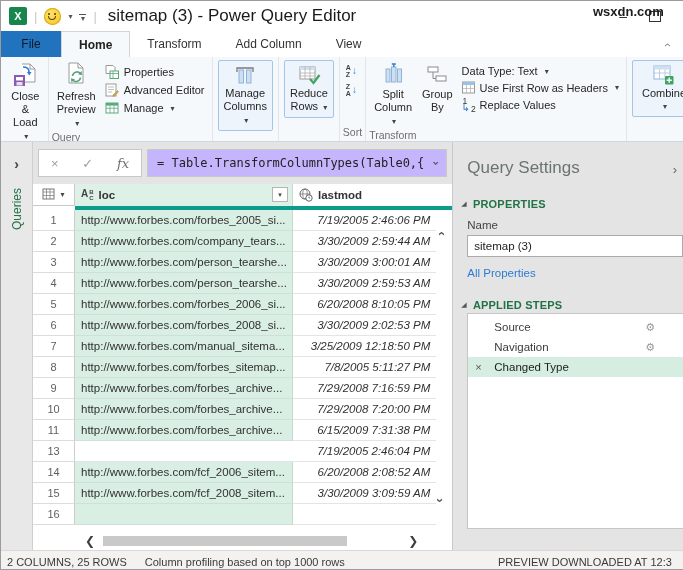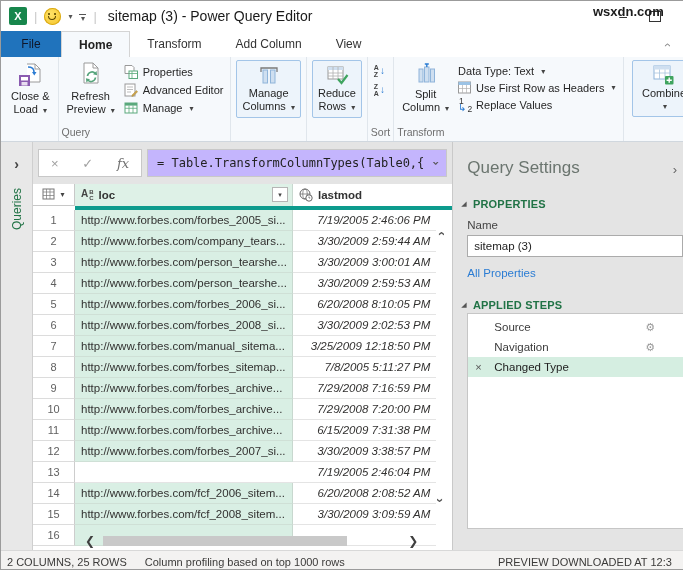--- a/index.html
+++ b/index.html
@@ -9,21 +9,21 @@
   
   .titlebar{height:30px;display:flex;align-items:center;gap:7px;padding-left:8px;background:#fff;}
   .excel-icon{width:18px;height:18px;border-radius:2px;background:#17864c;color:#fff;font-size:11px;font-weight:700;display:flex;align-items:center;justify-content:center;}
   .tb-sep{color:#c9c9c9;font-size:13px;}
   .smiley{position:relative;width:17px;height:17px;border-radius:50%;background:radial-gradient(circle at 40% 35%,#ffe268,#f4c224);box-shadow:inset 0 0 0 1px #d9a916;}
   .smiley::before{content:"";position:absolute;left:4px;top:5px;width:2px;height:2.5px;background:#5a4500;border-radius:50%;box-shadow:6px 0 0 #5a4500;}
   .smiley::after{content:"";position:absolute;left:4px;top:8px;width:8px;height:4px;border:1px solid #5a4500;border-top:none;border-radius:0 0 8px 8px;box-sizing:border-box;}
   .caret-sm{font-size:8px;color:#555;}
   .qat-btn{display:flex;flex-direction:column;align-items:center;line-height:4px;padding-top:2px;}
   .qat-btn .bar{width:7px;height:1px;background:#555;margin-bottom:2px;}
-  .title-text{font-size:14px;color:#1a1a1a;margin-left:4px;}
+  .title-text{font-size:17px;color:#1a1a1a;margin-left:4px;}
   .win-controls{margin-left:auto;display:flex;align-items:center;gap:22px;margin-right:22px;}
   .win-min{font-size:14px;color:#333;line-height:10px;}
   .win-max{width:10px;height:9px;border:1px solid #333;}
 
   
   .tabrow{height:26px;display:flex;align-items:stretch;background:#fff;position:relative;}
   .tab-file{width:60px;background:#2073bc;color:#0f172a;font-size:12px;display:flex;align-items:center;justify-content:center;}
   .tab{padding:0 17px;font-size:12px;color:#333;display:flex;align-items:center;}
   .tab.selected{background:#f6f9fc;border:1px solid #d4d4d4;border-bottom:none;font-weight:700;color:#222;}
   .ribbon-collapse{position:absolute;right:14px;top:7px;font-size:12px;color:#8a8a8a;transform:rotate(-90deg);}
@@ -269,20 +269,29 @@
       <div class="rgroup-inner">
         <div class="bigbtn">
           <svg width="24" height="24" viewBox="0 0 24 24">
             <rect x="5" y="7" width="4" height="13" fill="#cfdff0" stroke="#8fb4da"></rect>
             <rect x="10.5" y="5" width="4.5" height="15" fill="#cfdff0" stroke="#8fb4da"></rect>
             <rect x="16.5" y="7" width="4" height="13" fill="#cfdff0" stroke="#8fb4da"></rect>
             <path d="M12.8 2 v3 M10.8 2 h4" stroke="#2b7cd3" stroke-width="1.4"></path>
           </svg>
           <span>Split</span>
           <span><span>Column</span> <span class="dd">▾</span></span>
+        </div>
+        <div class="bigbtn">
+          <svg width="24" height="24" viewBox="0 0 24 24">
+            <rect x="3" y="5" width="10" height="5" fill="#fff" stroke="#8a8a8a"></rect>
+            <rect x="11" y="14" width="10" height="5" fill="#fff" stroke="#8a8a8a"></rect>
+            <path d="M8 10 v6.5 h3" fill="none" stroke="#8a8a8a"></path>
+          </svg>
+          <span>Group</span>
+          <span>By</span>
         </div>
         <div class="smallstack">
           <div class="smallbtn">
             <span>Data Type: Text</span>
             <span class="dd">▾</span>
           </div>
           <div class="smallbtn">
             <svg class="icon14" width="13" height="13" viewBox="0 0 13 13">
               <rect x=".5" y="1" width="12" height="11" fill="#fff" stroke="#999"></rect>
               <rect x=".5" y="1" width="12" height="3" fill="#9cc3e5"></rect>
@@ -430,25 +439,20 @@
                   <div class="tnum">10</div>
                   <div class="tloc">http://www.forbes.com/forbes_archive...</div>
                   <div class="tdate">7/29/2008 7:20:00 PM</div>
                 </div>
                 <div class="trow">
                   <div class="tnum">11</div>
                   <div class="tloc">http://www.forbes.com/forbes_archive...</div>
                   <div class="tdate">6/15/2009 7:31:38 PM</div>
                 </div>
                 <div class="trow">
-                  <div class="tnum">12</div>
-                  <div class="tloc">http://www.forbes.com/forbes_2007_si...</div>
-                  <div class="tdate">3/30/2009 3:38:57 PM</div>
-                </div>
-                <div class="trow">
                   <div class="tnum">13</div>
                   <div class="tdate">7/19/2005 2:46:04 PM</div>
                 </div>
                 <div class="trow">
                   <div class="tnum">14</div>
                   <div class="tloc">http://www.forbes.com/fcf_2006_sitem...</div>
                   <div class="tdate">6/20/2008 2:08:52 AM</div>
                 </div>
                 <div class="trow">
                   <div class="tnum">15</div>

